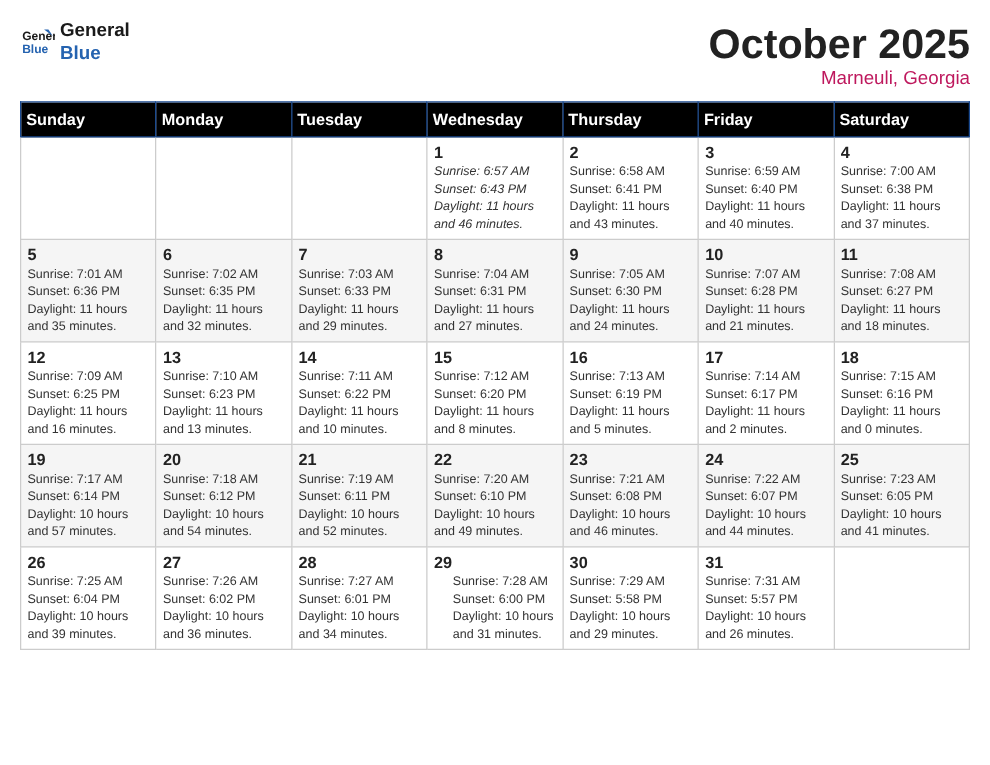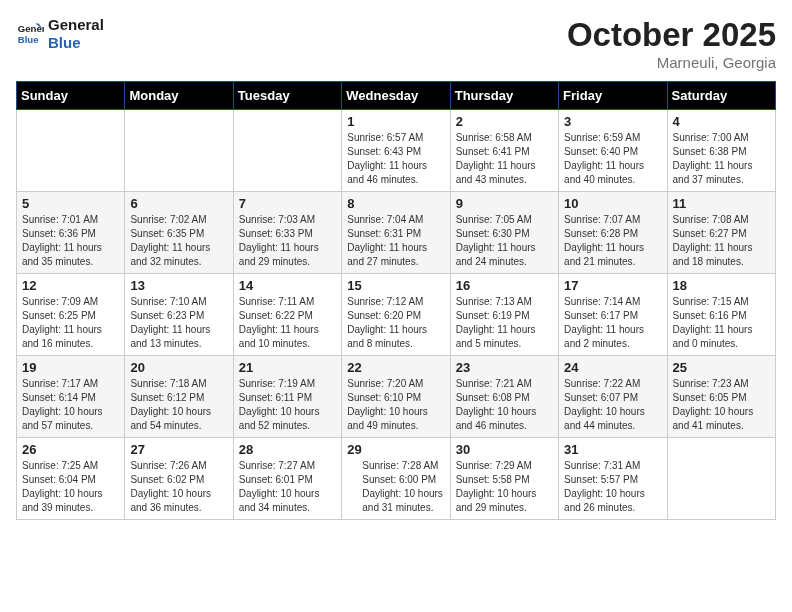--- a/index.html
+++ b/index.html
@@ -28,21 +28,21 @@
     .title-block {
       text-align: right;
     }
     .month-title {
       font-size: 33px;
       font-weight: bold;
       color: #222;
     }
     .subtitle {
       font-size: 15px;
-      color: #737373;
+      color: #be185d;
     }
     .calendar {
       width: 100%;
       border-collapse: collapse;
       border: 1px solid #ccc;
     }
     .calendar th {
       background: #000000;
       color: #fff;
       font-size: 13px;
@@ -111,21 +111,21 @@
         <th>Saturday</th>
       </tr>
   </thead>
   <tbody id="calendar-body">
   <tr>
         <td class="empty-cell"></td>
         <td class="empty-cell"></td>
         <td class="empty-cell"></td>
         <td>
           <div class="day-number">1</div>
-          <div class="day-info" style="white-space: pre-line;">Sunrise: 6:57 AM
+          <div class="day-info" style="white-space: pre-line; font-style: italic;">Sunrise: 6:57 AM
 Sunset: 6:43 PM
 Daylight: 11 hours
 and 46 minutes.</div>
         </td>
         <td>
           <div class="day-number">2</div>
           <div class="day-info" style="white-space: pre-line;">Sunrise: 6:58 AM
 Sunset: 6:41 PM
 Daylight: 11 hours
 and 43 minutes.</div>

